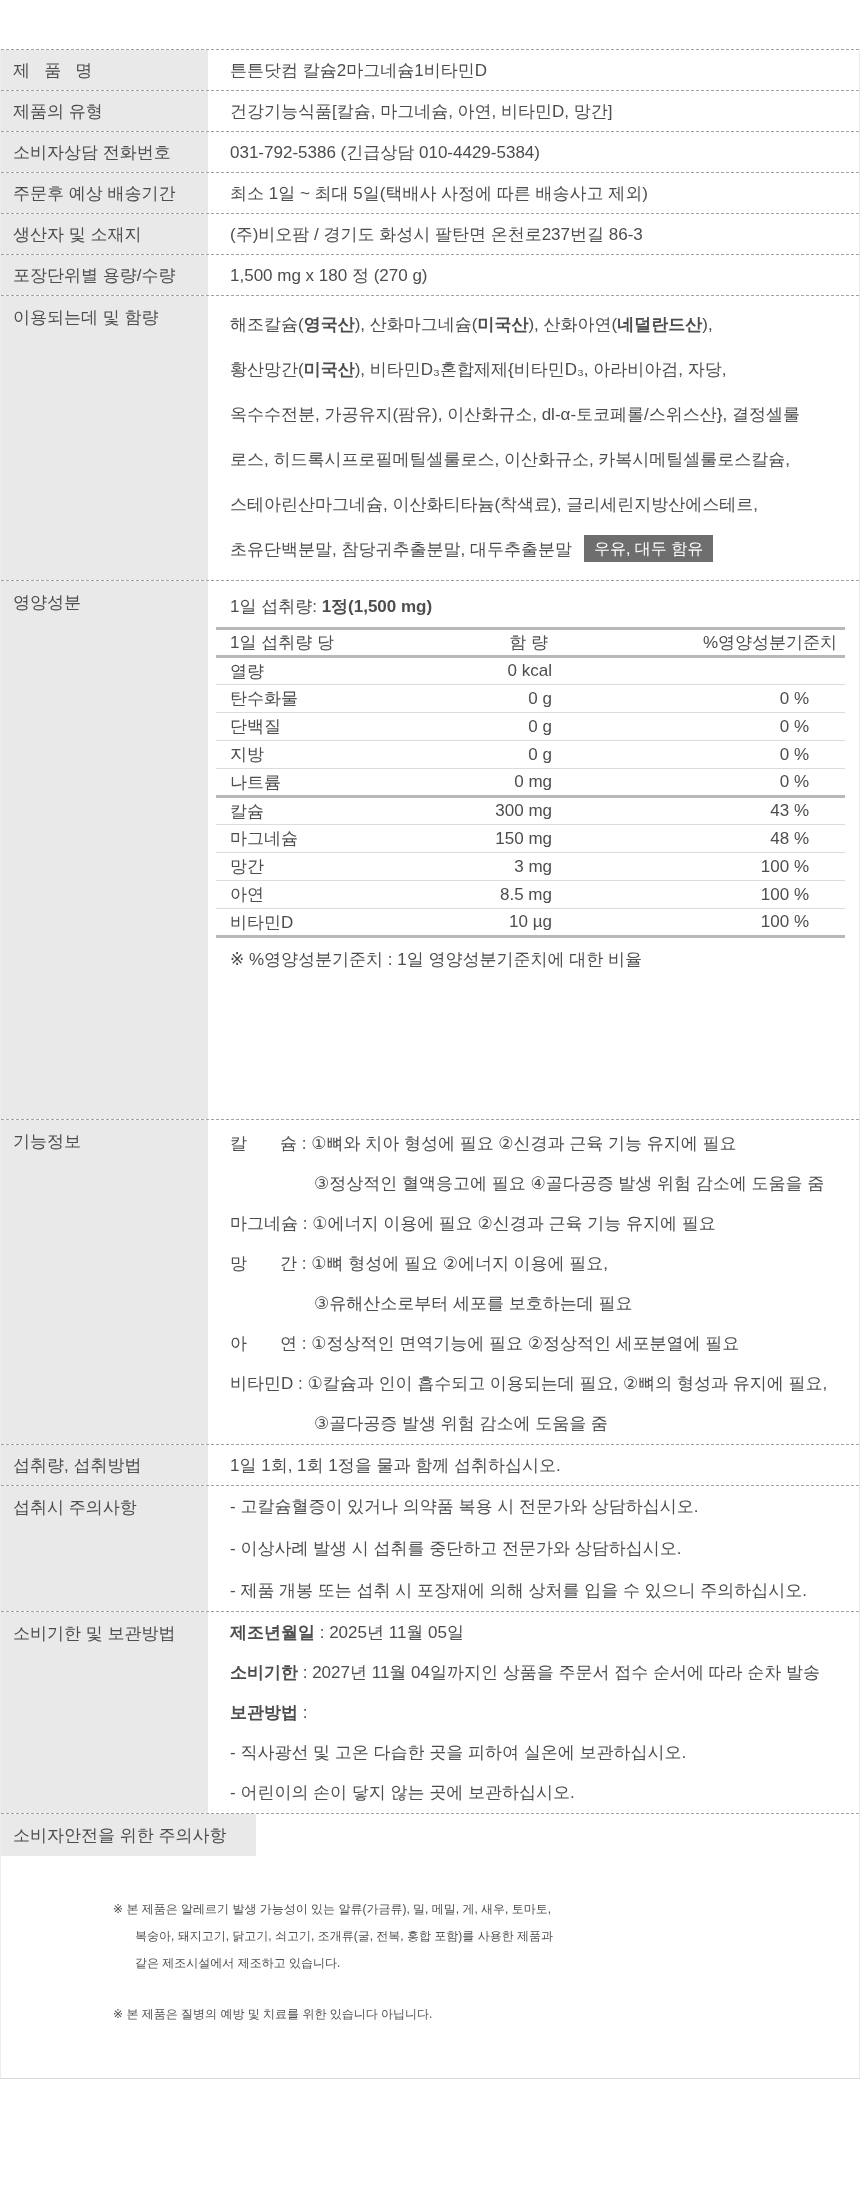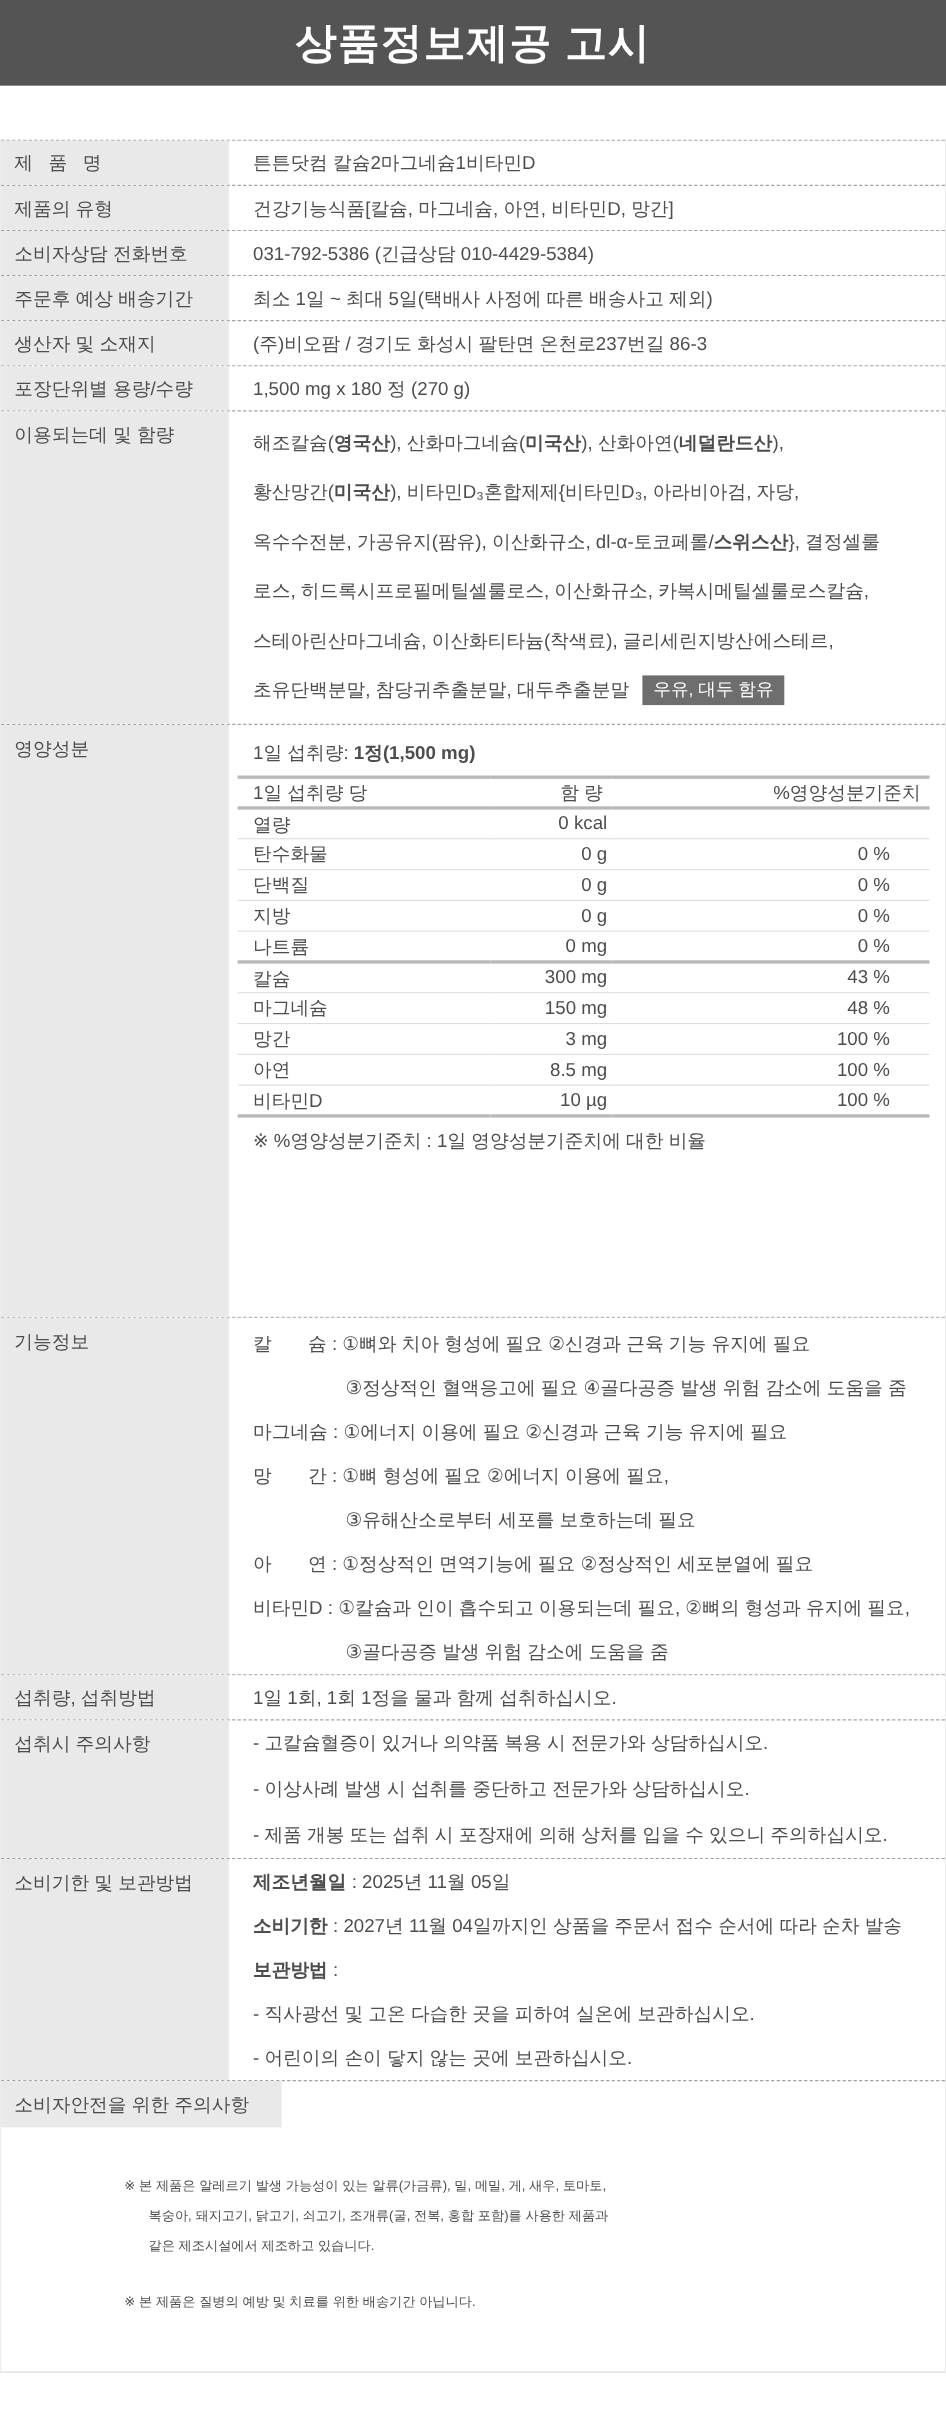--- a/index.html
+++ b/index.html
@@ -91,23 +91,20 @@
   .note-block1 { margin-top:40px; }
   .note-block2 { margin-top:24px; }
   .note-line { font-size:12px; line-height:27px; }
   .note-line.hang { text-indent:-22px; }
 </style>
 </head>
 <body>
 
 <div class="page">
 
-  <div class="header">
-    <h1>상품정보제공 고시</h1>
-  </div>
 
   <div class="gap"></div>
 
   <div class="content">
 
     <div class="row simple">
       <div class="label">제   품   명</div>
       <div class="value">튼튼닷컴 칼슘2마그네슘1비타민D</div>
     </div>
 
@@ -134,21 +131,21 @@
     <div class="row simple">
       <div class="label">포장단위별 용량/수량</div>
       <div class="value">1,500 mg x 180 정 (270 g)</div>
     </div>
 
     <div class="row multi sec-ingredients">
       <div class="label">이용되는데 및 함량</div>
       <div class="value">
         <div class="ing-line"><span>해조칼슘(</span><span style="font-weight: bold;">영국산</span><span>), 산화마그네슘(</span><span style="font-weight: bold;">미국산</span><span>), 산화아연(</span><span style="font-weight: bold;">네덜란드산</span><span>),</span></div>
         <div class="ing-line"><span>황산망간(</span><span style="font-weight: bold;">미국산</span><span>), 비타민D₃혼합제제{비타민D₃, 아라비아검, 자당,</span></div>
-        <div class="ing-line"><span>옥수수전분, 가공유지(팜유), 이산화규소, dl-α-토코페롤/</span><span style="font-weight: bold;">스위스산</span><span>}, 결정셀룰</span></div>
+        <div class="ing-line"><span>옥수수전분, 가공유지(팜유), 이산화규소, dl-α-토코페롤/</span><span style="font-weight: normal;">스위스산</span><span>}, 결정셀룰</span></div>
         <div class="ing-line"><span>로스, 히드록시프로필메틸셀룰로스, 이산화규소, 카복시메틸셀룰로스칼슘,</span></div>
         <div class="ing-line"><span>스테아린산마그네슘, 이산화티타늄(착색료), 글리세린지방산에스테르,</span></div>
         <div class="ing-line"><span>초유단백분말, 참당귀추출분말, 대두추출분말</span><span class="badge">우유, 대두 함유</span></div>
       </div>
     </div>
 
     <div class="row multi sec-nutrition">
       <div class="label">영양성분</div>
       <div class="value">
         <div class="intake-line"><span>1일 섭취량: </span><span style="font-weight: bold;">1정(1,500 mg)</span></div>
@@ -261,19 +258,19 @@
 
     <div class="sec-safety">
       <div class="safety-label">소비자안전을 위한 주의사항</div>
       <div class="safety-notes">
         <div class="note-block1">
           <div class="note-line hang">※ 본 제품은 알레르기 발생 가능성이 있는 알류(가금류), 밀, 메밀, 게, 새우, 토마토,</div>
           <div class="note-line">복숭아, 돼지고기, 닭고기, 쇠고기, 조개류(굴, 전복, 홍합 포함)를 사용한 제품과</div>
           <div class="note-line">같은 제조시설에서 제조하고 있습니다.</div>
         </div>
         <div class="note-block2">
-          <div class="note-line hang">※ 본 제품은 질병의 예방 및 치료를 위한 배송기간 아닙니다.</div>
+          <div class="note-line hang">※ 본 제품은 질병의 예방 및 치료를 위한 있습니다 아닙니다.</div>
         </div>
       </div>
     </div>
 
   </div>
 </div>
 
 </body></html>

